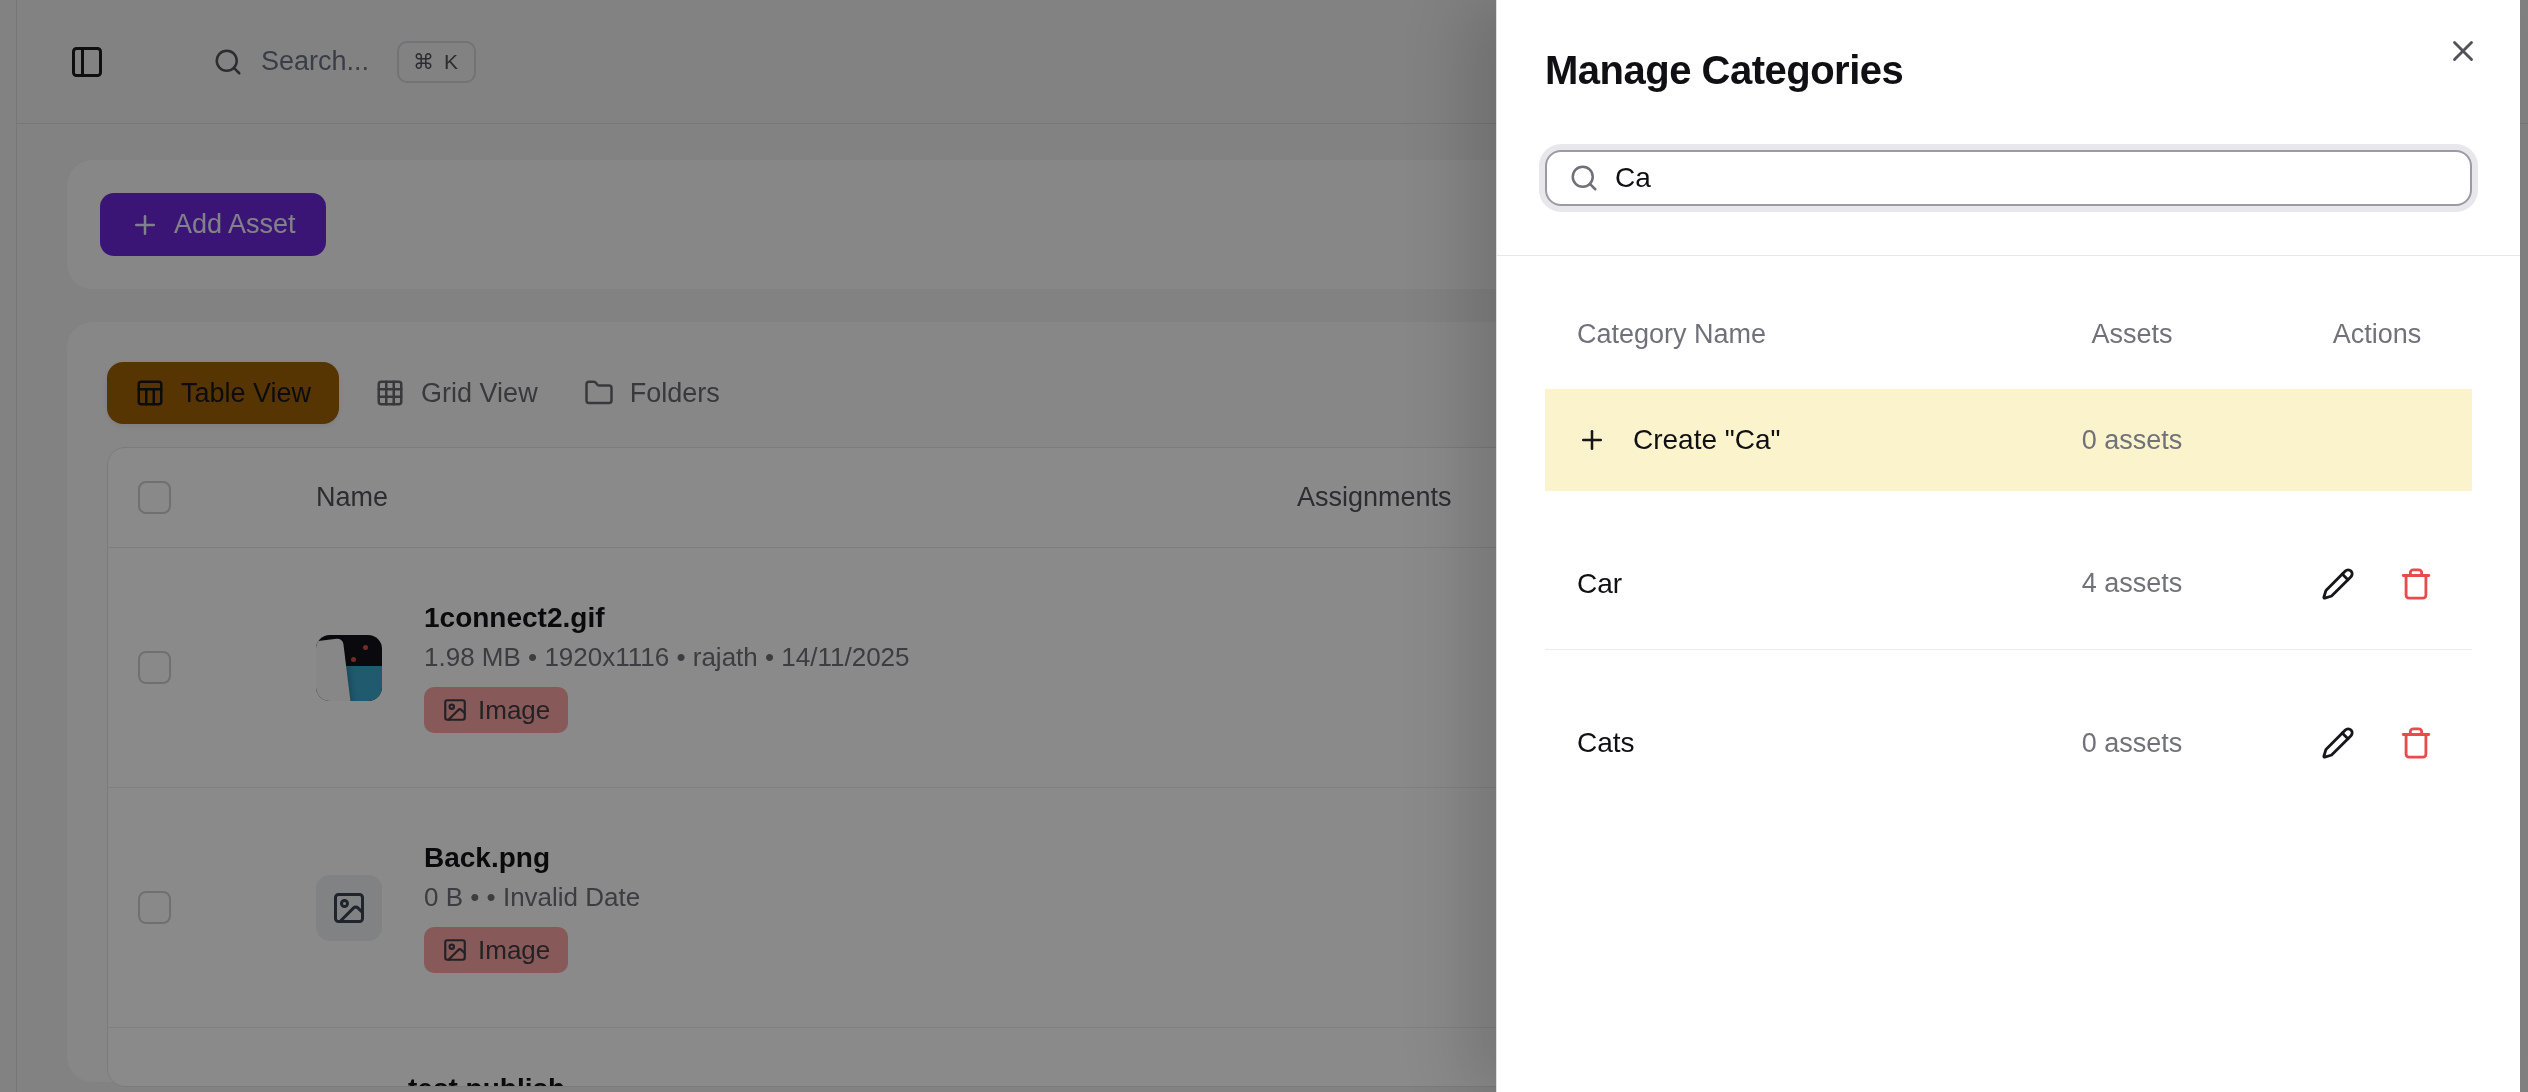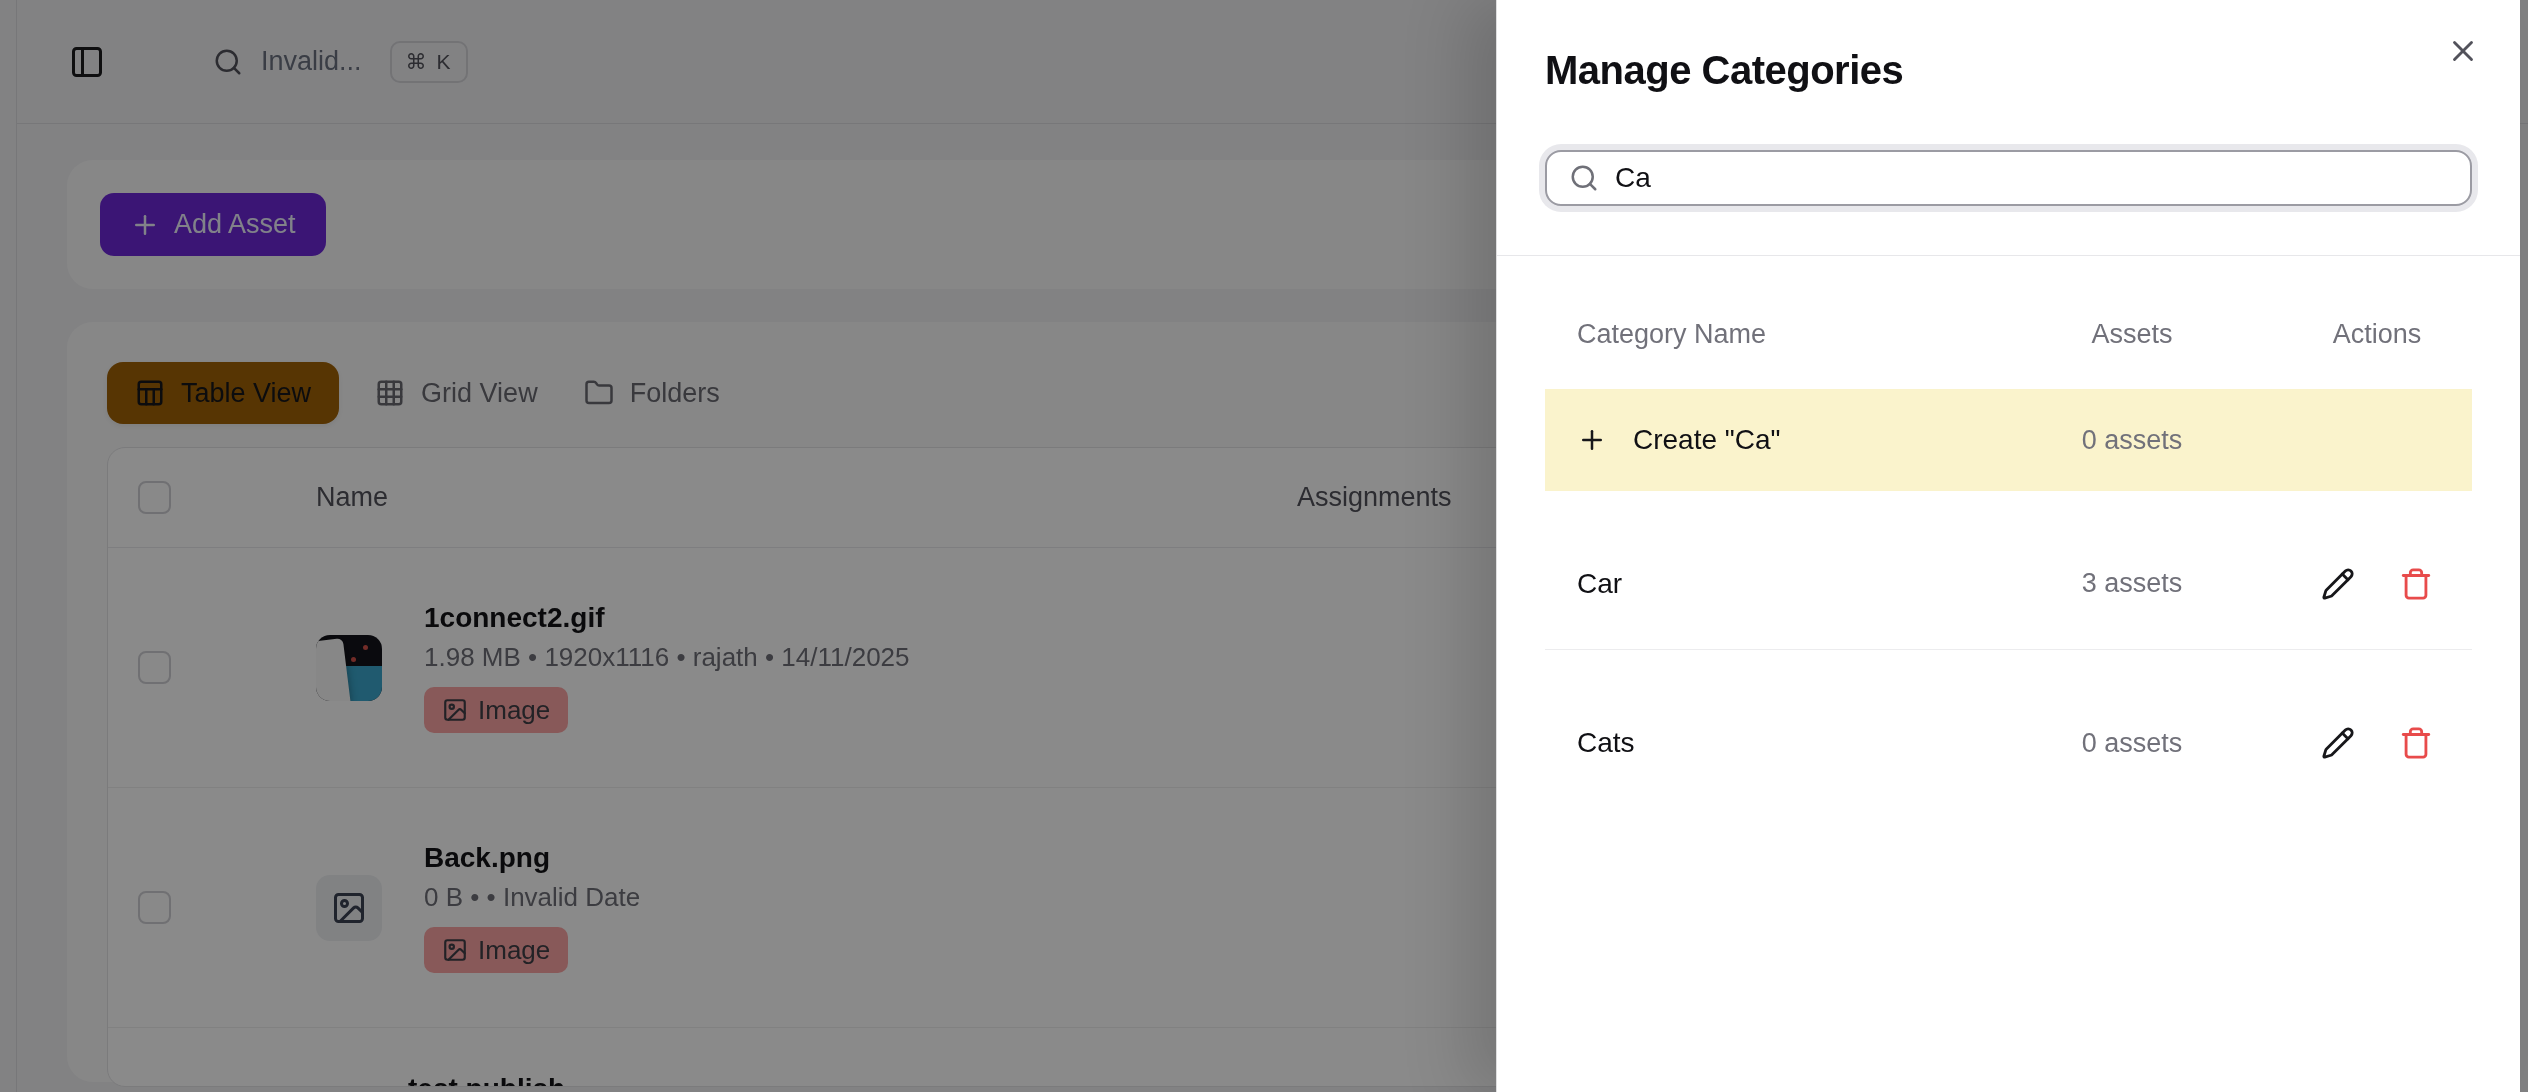--- a/index.html
+++ b/index.html
@@ -160,21 +160,21 @@
             </svg>
         </span>
       </div>
       <div class="searchbar">
         <span class="q">
           <svg width="30" height="30" viewBox="0 0 24 24" fill="none" stroke="currentColor" stroke-width="2" stroke-linecap="round" stroke-linejoin="round">
               <circle cx="11" cy="11" r="8"></circle>
               <path d="m21 21-4.3-4.3"></path>
             </svg>
         </span>
-        <span class="lbl">Invalid...</span>
+        <span class="lbl">Search...</span>
         <span class="kbd">⌘ K</span>
       </div>
     </div>
 
     <div class="content">
       <section class="card card-add">
         <button class="btn-primary">
           <span>
             <svg width="30" height="30" viewBox="0 0 24 24" fill="none" stroke="currentColor" stroke-width="2" stroke-linecap="round" stroke-linejoin="round">
                 <path d="M5 12h14"></path>
@@ -342,21 +342,21 @@
           </svg>
       </span>
       <span class="create-label">Create "Ca"</span>
     </div>
     <div class="c-assets cat-assets">0 assets</div>
     <div class="c-actions"></div>
   </div>
 
   <div class="cat-row row-cat bordered">
     <div class="c-name cat-name">Car</div>
-    <div class="c-assets cat-assets">3 assets</div>
+    <div class="c-assets cat-assets">4 assets</div>
     <div class="action-btns">
       <button class="act edit">
         <span>
           <svg width="34" height="34" viewBox="0 0 24 24" fill="none" stroke="currentColor" stroke-width="2" stroke-linecap="round" stroke-linejoin="round">
               <path d="M21.174 6.812a1 1 0 0 0-3.986-3.987L3.842 16.174a2 2 0 0 0-.5.83l-1.321 4.352a.5.5 0 0 0 .623.622l4.353-1.32a2 2 0 0 0 .83-.497z"></path>
               <path d="m15 5 4 4"></path>
             </svg>
         </span>
       </button>
       <button class="act del">

